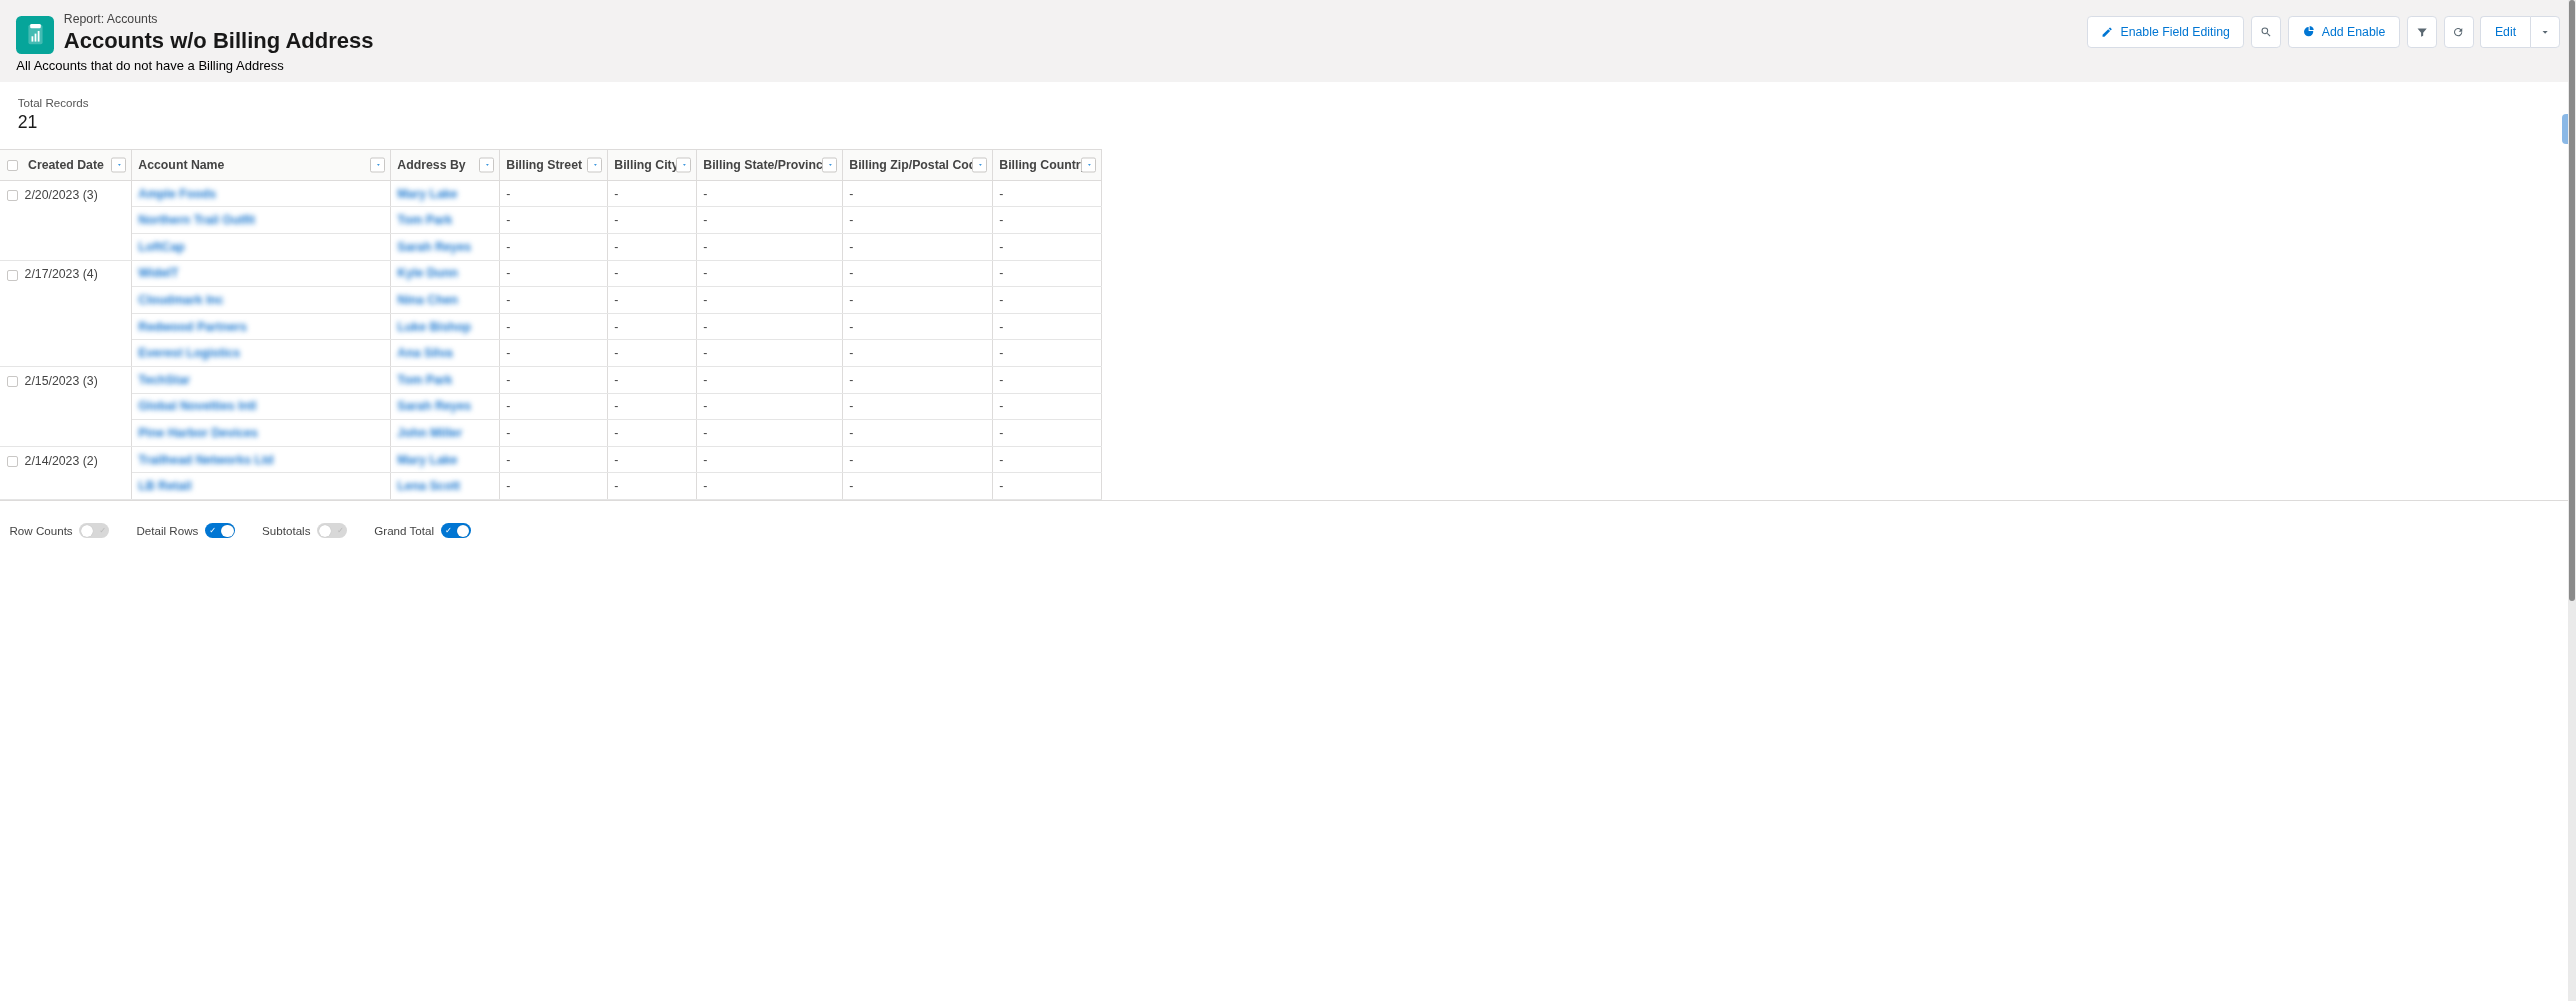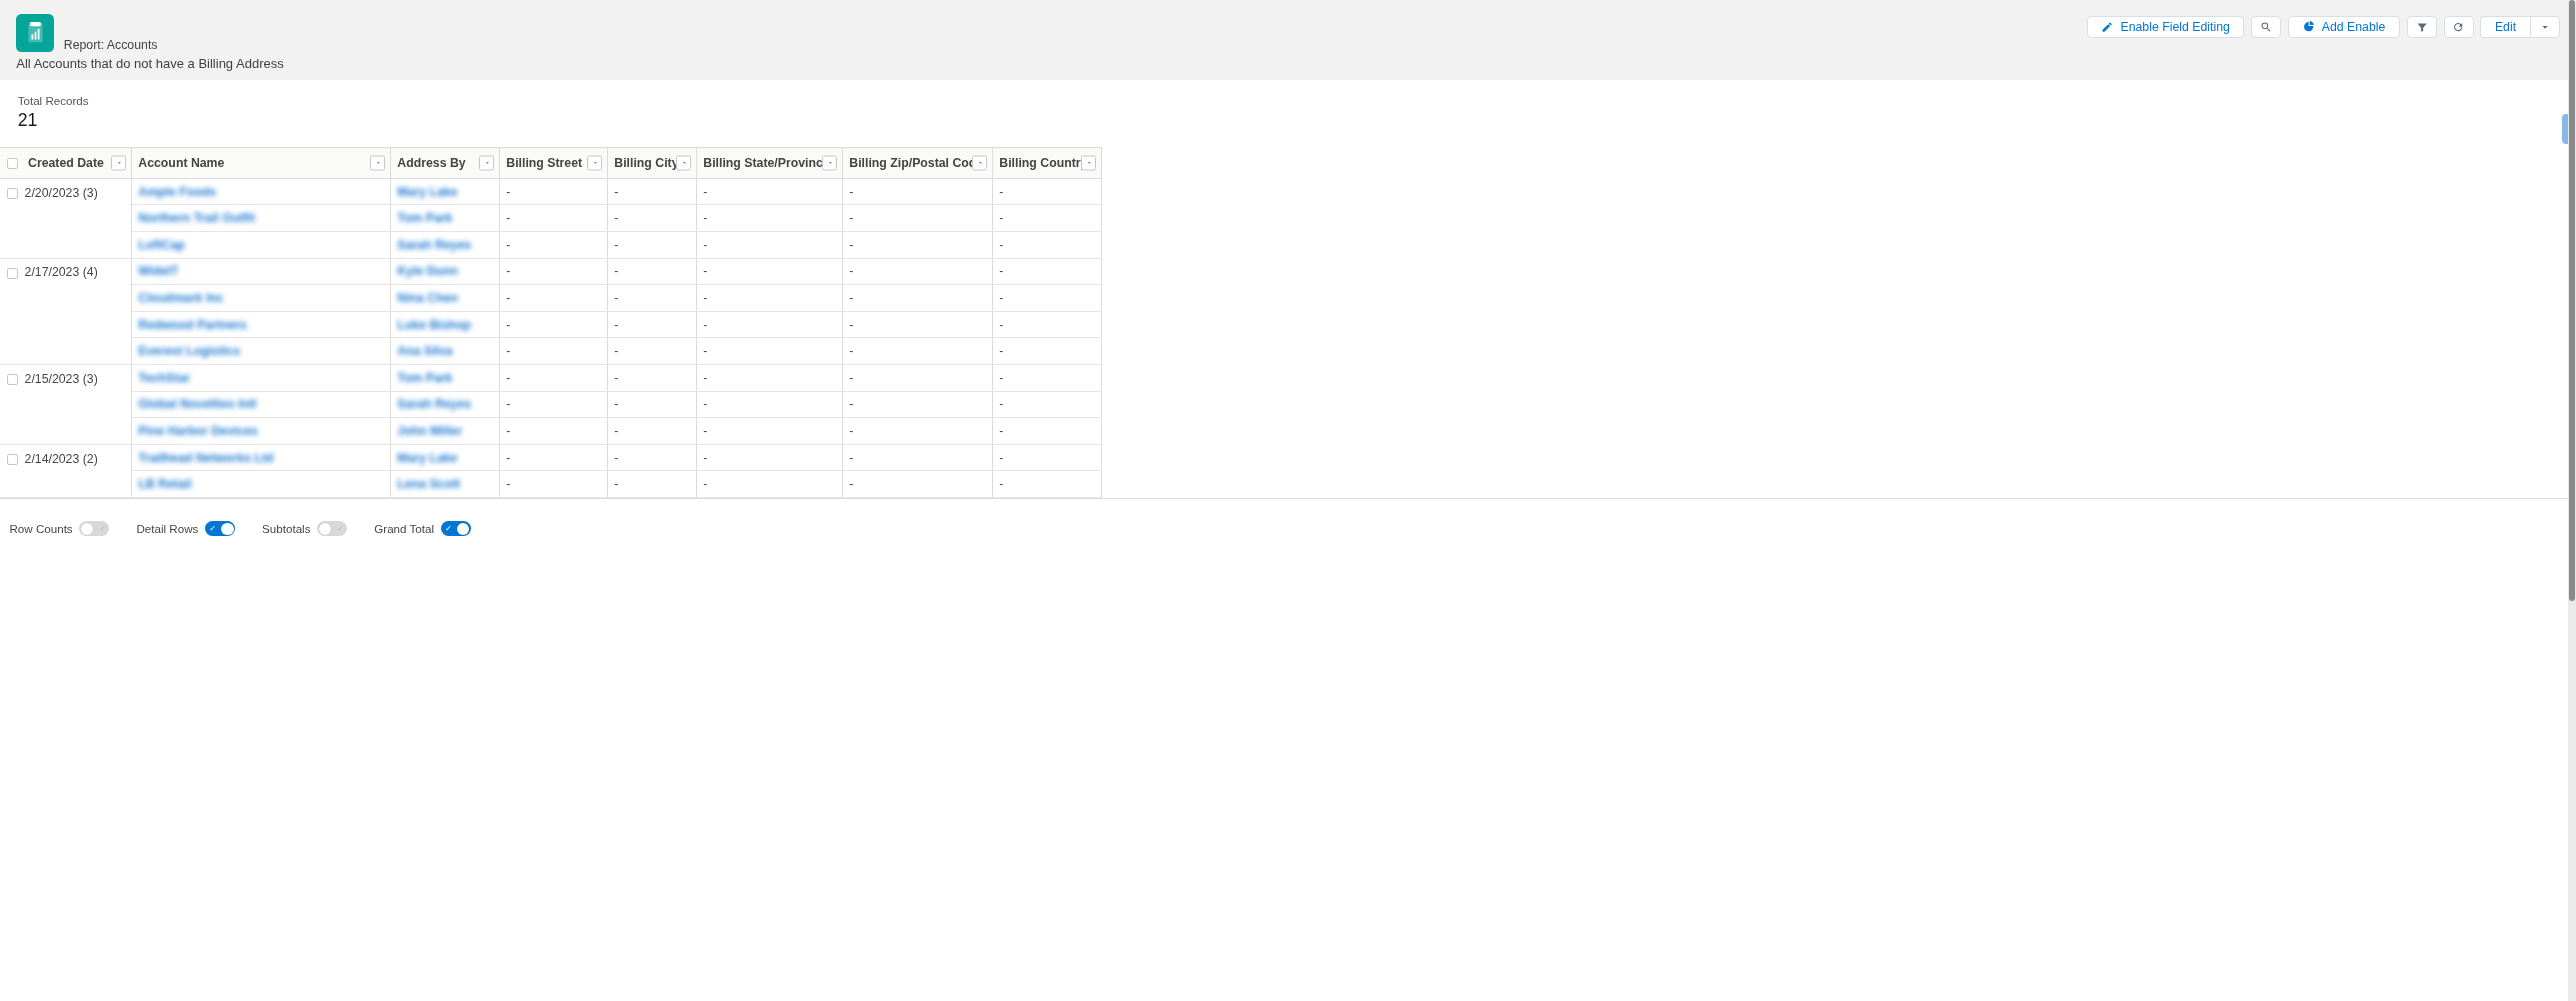--- a/index.html
+++ b/index.html
@@ -32,31 +32,31 @@
     color: #444;
   }
   .page-title {
     font-size: 22px;
     font-weight: 700;
     color: #181818;
     margin-top: 1.4px;
   }
   .page-subtitle {
     font-size: 13px;
-    color: #404040;
+    color: #000000;
     margin-top: 4.1px;
   }
   .header-actions {
     display: flex;
     gap: 6.8px;
     position: absolute;
     top: 16.3px; right: 16.3px;
   }
   .btn {
-    height: 22px;
+    height: 32px;
     border: 0.7px solid #d8dde6;
     background: #fff;
     border-radius: 4.1px;
     display: flex;
     align-items: center;
     justify-content: center;
     padding: 0 13.6px;
     font-size: 12.3px;
     color: #0176d3;
     cursor: pointer;
@@ -210,20 +210,21 @@
       <svg viewBox="0 0 52 52">
           <rect x="10" y="4" width="32" height="44" rx="4" fill="#fff" opacity=".25"></rect>
           <rect x="14" y="2" width="24" height="10" rx="3" fill="#fff"></rect>
           <rect x="17" y="30" width="4" height="12" fill="#fff"></rect>
           <rect x="24" y="24" width="4" height="18" fill="#fff"></rect>
           <rect x="31" y="18" width="4" height="24" fill="#fff"></rect>
         </svg>
     </div>
     <div class="header-titles">
       <div class="breadcrumb">Report: Accounts</div>
+      <div class="page-title">Accounts w/o Billing Address</div>
     </div>
   </div>
   <div class="page-subtitle">All Accounts that do not have a Billing Address</div>
 
   <div class="header-actions">
     <div class="btn blue-icon">
       <span class="btn-icon">
           <svg viewBox="0 0 24 24">
             <path d="M3 17.25V21h3.75L17.81 9.94l-3.75-3.75L3 17.25zM20.71 7.04a1 1 0 0 0 0-1.41l-2.34-2.34a1 1 0 0 0-1.41 0l-1.83 1.83 3.75 3.75 1.83-1.83z"></path>
           </svg>

